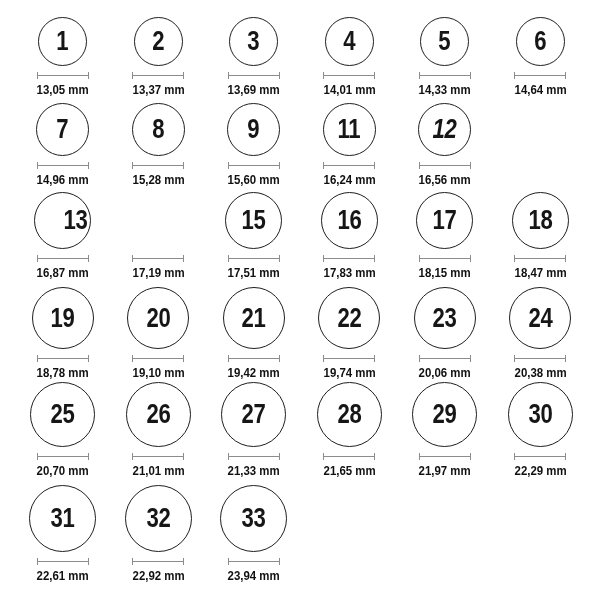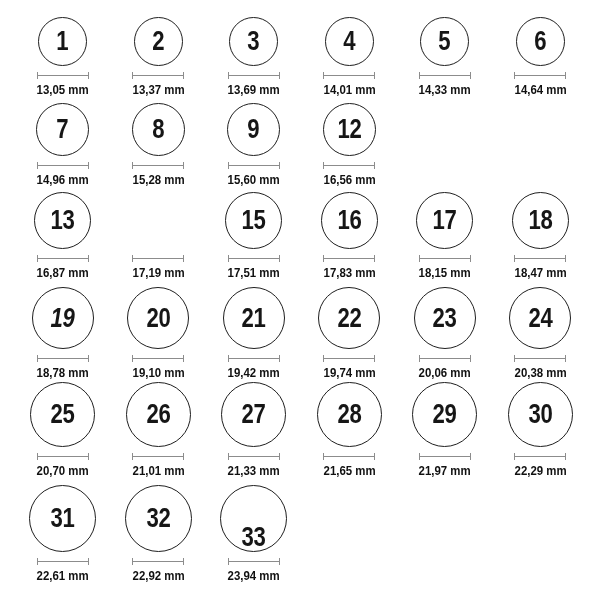--- a/index.html
+++ b/index.html
@@ -140,29 +140,36 @@
   </div>
       <div class="cell">
     <div class="circle" style="width: 53px; height: 53px;">
       <span class="num">9</span>
     </div>
     <div class="bar"></div>
     <div class="mm">15,60 mm</div>
   </div>
       <div class="cell">
     <div class="circle" style="width: 53px; height: 53px;">
+      <span class="num">11</span>
+    </div>
+    <div class="bar"></div>
+    <div class="mm">16,24 mm</div>
+  </div>
+      <div class="cell">
+    <div class="circle" style="width: 53px; height: 53px; font-style: italic;">
       <span class="num">12</span>
     </div>
     <div class="bar"></div>
     <div class="mm">16,56 mm</div>
   </div>
     </div>
     <div class="row" style="height: 93px;">
       <div class="cell">
-    <div class="circle" style="width: 57px; height: 57px;">
+    <div class="circle" style="width: 57px; height: 57px; justify-content: flex-end;">
       <span class="num">13</span>
     </div>
     <div class="bar"></div>
     <div class="mm">16,87 mm</div>
   </div>
       <div class="cell">
     <div class="bar"></div>
     <div class="mm">17,19 mm</div>
   </div>
       <div class="cell">
@@ -189,21 +196,21 @@
       <div class="cell">
     <div class="circle" style="width: 57px; height: 57px;">
       <span class="num">18</span>
     </div>
     <div class="bar"></div>
     <div class="mm">18,47 mm</div>
   </div>
     </div>
     <div class="row" style="height: 100px;">
       <div class="cell">
-    <div class="circle" style="width: 62px; height: 62px; font-style: italic;">
+    <div class="circle" style="width: 62px; height: 62px;">
       <span class="num">19</span>
     </div>
     <div class="bar"></div>
     <div class="mm">18,78 mm</div>
   </div>
       <div class="cell">
     <div class="circle" style="width: 62px; height: 62px;">
       <span class="num">20</span>
     </div>
     <div class="bar"></div>
@@ -291,20 +298,20 @@
     <div class="mm">22,61 mm</div>
   </div>
       <div class="cell">
     <div class="circle" style="width: 67px; height: 67px;">
       <span class="num">32</span>
     </div>
     <div class="bar"></div>
     <div class="mm">22,92 mm</div>
   </div>
       <div class="cell">
-    <div class="circle" style="width: 67px; height: 67px; align-items: flex-end;">
+    <div class="circle" style="width: 67px; height: 67px;">
       <span class="num">33</span>
     </div>
     <div class="bar"></div>
     <div class="mm">23,94 mm</div>
   </div>
     </div>
   </div>
 
 </body></html>

